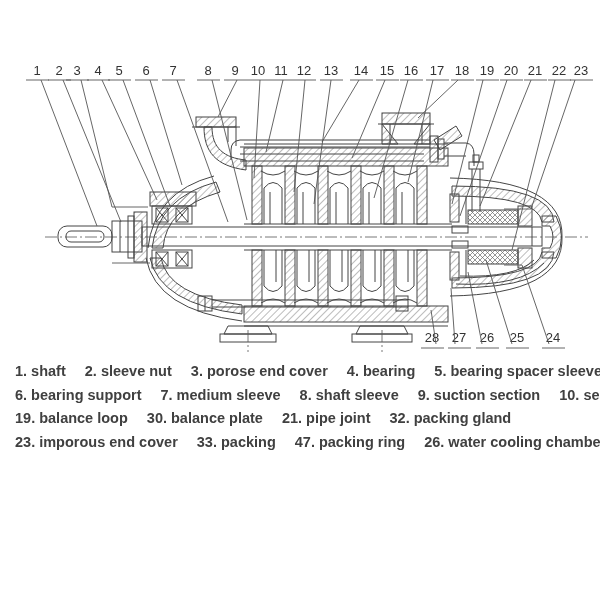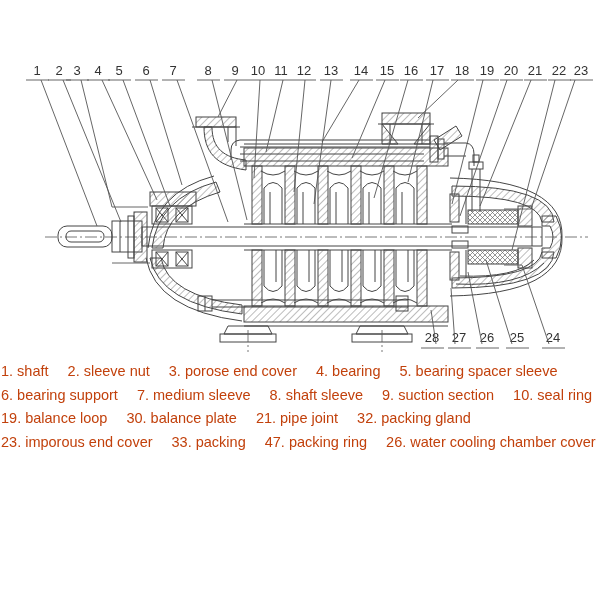--- a/index.html
+++ b/index.html
@@ -5,22 +5,22 @@
   html,body{margin:0;padding:0;background:#ffffff;}
   body{width:600px;height:600px;position:relative;overflow:hidden;
        font-family:"Liberation Sans",sans-serif;}
   #diagram-svg{position:absolute;left:0;top:0;}
   .ln{fill:none;stroke:#454545;stroke-width:1;}
   .hch{fill:url(#h);stroke:#454545;stroke-width:1;}
   .xch{fill:url(#xh);stroke:#454545;stroke-width:1;}
   .ldr{fill:none;stroke:#555555;stroke-width:0.9;}
   .num{font:13px "Liberation Sans",sans-serif;fill:#333333;text-anchor:middle;}
   .cl{fill:none;stroke:#555555;stroke-width:0.8;stroke-dasharray:12 3 2 3;}
-  #legend{position:absolute;left:1px;top:360px;width:586px;
-          font-size:14.5px;line-height:23.5px;color:#c2410c;}
+  #legend{position:absolute;left:15px;top:360px;width:586px;
+          font-size:14.5px;line-height:23.5px;color:#404040;font-weight:bold;}
   .lg-line{white-space:nowrap;}
   .lg-item{margin-right:19px;}
   .lg-item:last-child{margin-right:0;}
 </style>
 </head>
 <body>
 
 <svg id="diagram-svg" width="600" height="358" viewBox="0 0 600 358" xmlns="http://www.w3.org/2000/svg">
   <defs>
     <pattern id="h" width="5" height="5" patternUnits="userSpaceOnUse" patternTransform="rotate(45)">

